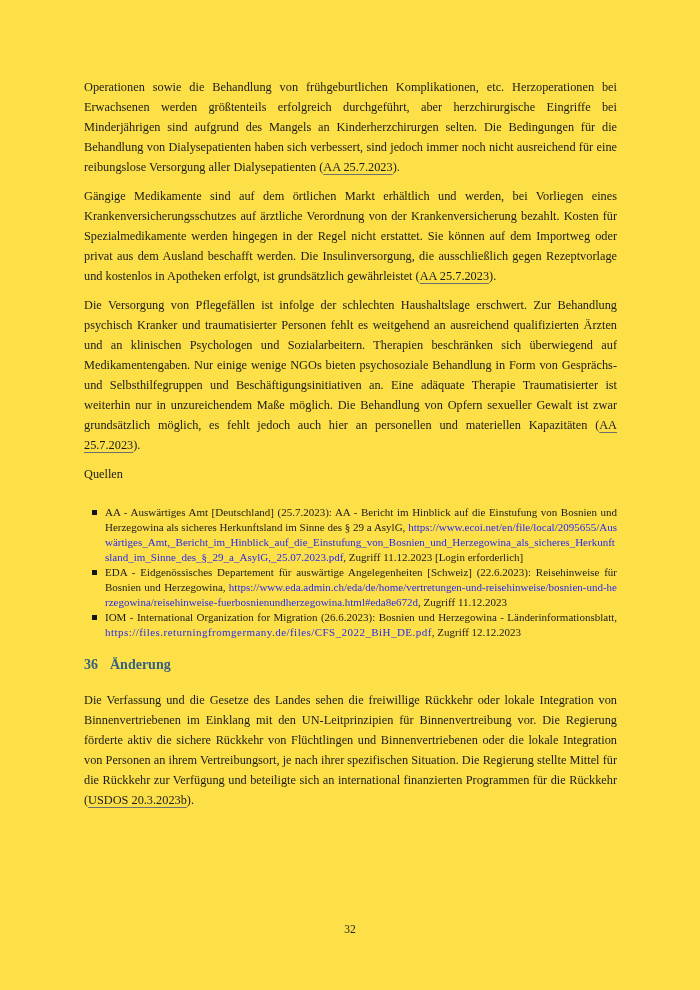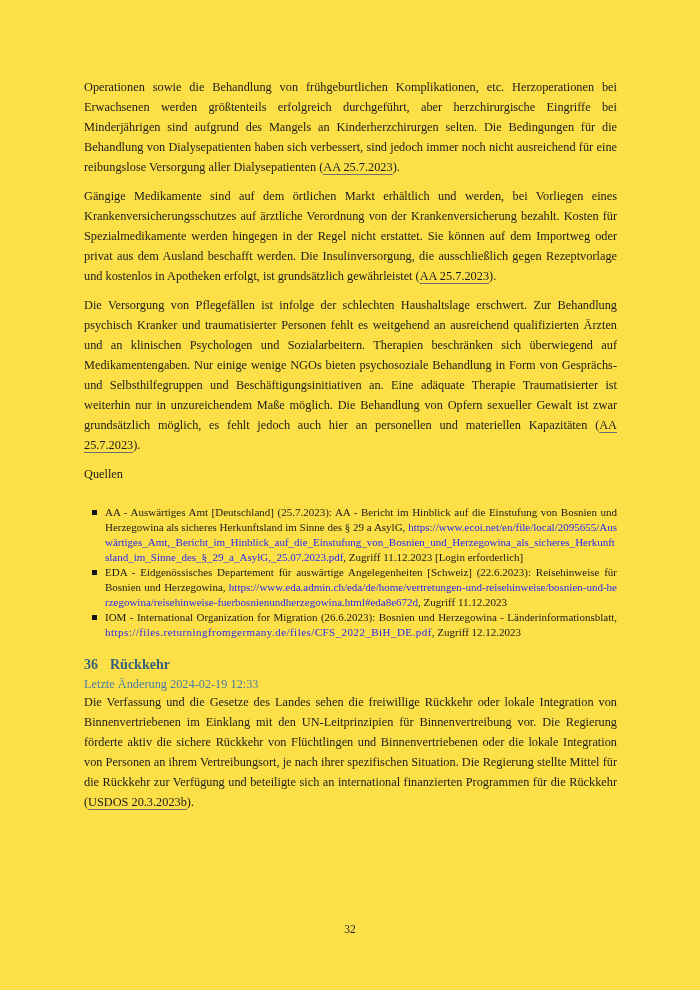--- a/index.html
+++ b/index.html
@@ -76,21 +76,21 @@
     font-weight: bold;
     color: var(--heading-color, #36617f);
   }
   .section-number { display: inline-block; min-width: 26px; }
   .last-change {
     margin: 4px 0 0 0;
     font-size: 12.3px;
     line-height: 15px;
     color: var(--timestamp-color, #4a7aa5);
   }
-  .section-paras { }
+  .section-paras { margin-top: 17px; }
   .footer {
     position: absolute;
     top: 923px;
     left: 0;
     width: 700px;
     text-align: center;
     font-size: 11.5px;
     color: #222222;
   }
 </style>
@@ -117,24 +117,23 @@
           <span class="marker"></span>
           <div class="li-text"><span>EDA - Eidgenössisches Departement für auswärtige Angelegenheiten [Schweiz] (22.6.2023): Reisehinweise für Bosnien und Herzegowina, </span><a class="url">https://www.eda.admin.ch/eda/de/home/vertretungen-und-reisehinweise/bosnien-und-herzegowina/reisehinweise-fuerbosnienundherzegowina.html#eda8e672d</a><span>, Zugriff 11.12.2023</span></div>
         </li>
         <li>
           <span class="marker"></span>
           <div class="li-text"><span>IOM - International Organization for Migration (26.6.2023): Bosnien und Herzegowina - Länderinformationsblatt, </span><a class="url wide">https://files.returningfromgermany.de/files/CFS_2022_BiH_DE.pdf</a><span>, Zugriff 12.12.2023</span></div>
         </li>
       </ul>
 
     <h2 class="section-heading">
-      <span class="section-number">36</span><span>Rückkehr</span>
+      <span class="section-number">36</span><span>Änderung</span>
     </h2>
 
-    <p class="last-change">Letzte Änderung 2024-02-19 12:33</p>
 
     <div class="section-paras">
         <p class="body"><span>Die Verfassung und die Gesetze des Landes sehen die freiwillige Rückkehr oder lokale Integration von Binnenvertriebenen im Einklang mit den UN-Leitprinzipien für Binnenvertreibung vor. Die Regierung förderte aktiv die sichere Rückkehr von Flüchtlingen und Binnenvertriebenen oder die lokale Integration von Personen an ihrem Vertreibungsort, je nach ihrer spezifischen Situation. Die Regierung stellte Mittel für die Rückkehr zur Verfügung und beteiligte sich an international finanzierten Programmen für die Rückkehr (</span><a class="cite">USDOS 20.3.2023b</a><span>).</span></p>
       </div>
 
   </div>
 
   <div class="footer">32</div>
 </div>
 

